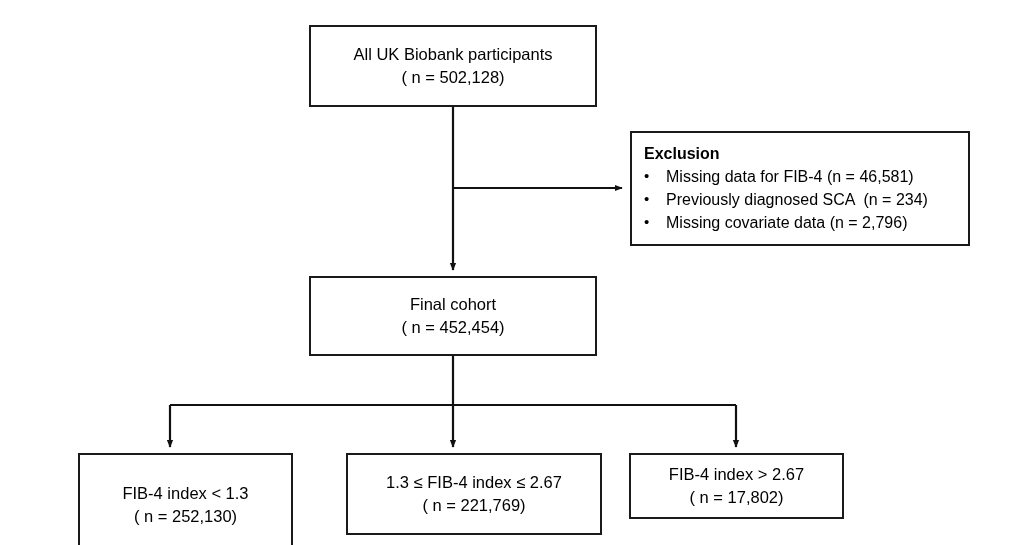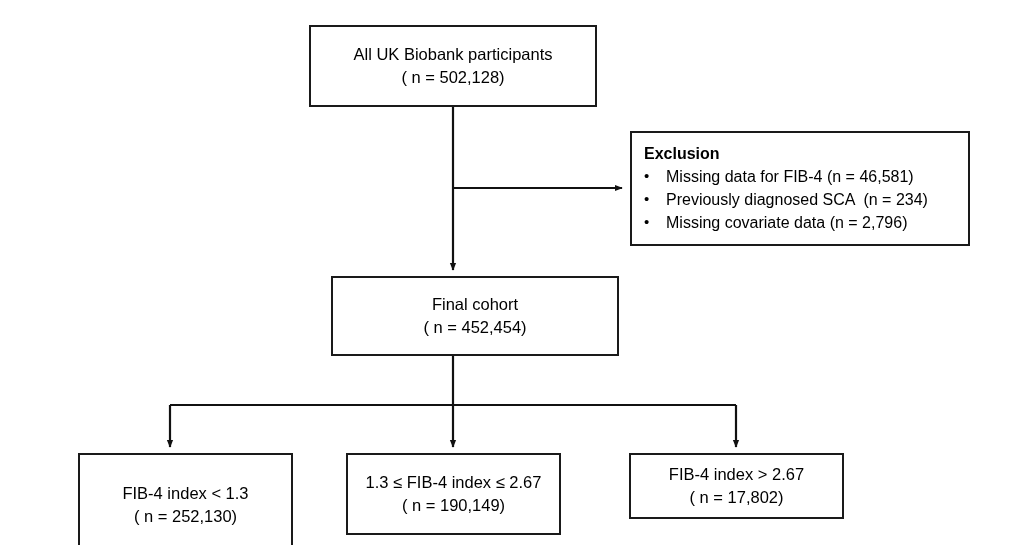--- a/index.html
+++ b/index.html
@@ -115,33 +115,33 @@
         <span class="excl-bullet">•</span>
         <span>Previously diagnosed SCA  (n = 234)</span>
       </li>
       <li class="excl-item">
         <span class="excl-bullet">•</span>
         <span>Missing covariate data (n = 2,796)</span>
       </li>
     </ul>
   </div>
 
-  <div class="node" style="left:309px; top:276px; width:288px; height:80px;margin-left:22px;">
+  <div class="node" style="left:309px; top:276px; width:288px; height:80px;">
     <div class="line">Final cohort</div>
     <div class="line">( n = 452,454)</div>
   </div>
 
   <div class="node" style="left:78px; top:453px; width:215px; height:104px;">
     <div class="line">FIB-4 index &lt; 1.3</div>
     <div class="line">( n = 252,130)</div>
   </div>
 
-  <div class="node" style="left:346px; top:453px; width:215px; height:82px;">
+  <div class="node" style="left:346px; top:453px; width:256px; height:82px;">
     <div class="line">1.3 ≤ FIB-4 index ≤ 2.67</div>
-    <div class="line">( n = 190,149)</div>
+    <div class="line">( n = 221,769)</div>
   </div>
 
   <div class="node" style="left:629px; top:453px; width:215px; height:66px;">
     <div class="line">FIB-4 index &gt; 2.67</div>
     <div class="line">( n = 17,802)</div>
   </div>
 
 </div>
 
 </body></html>

